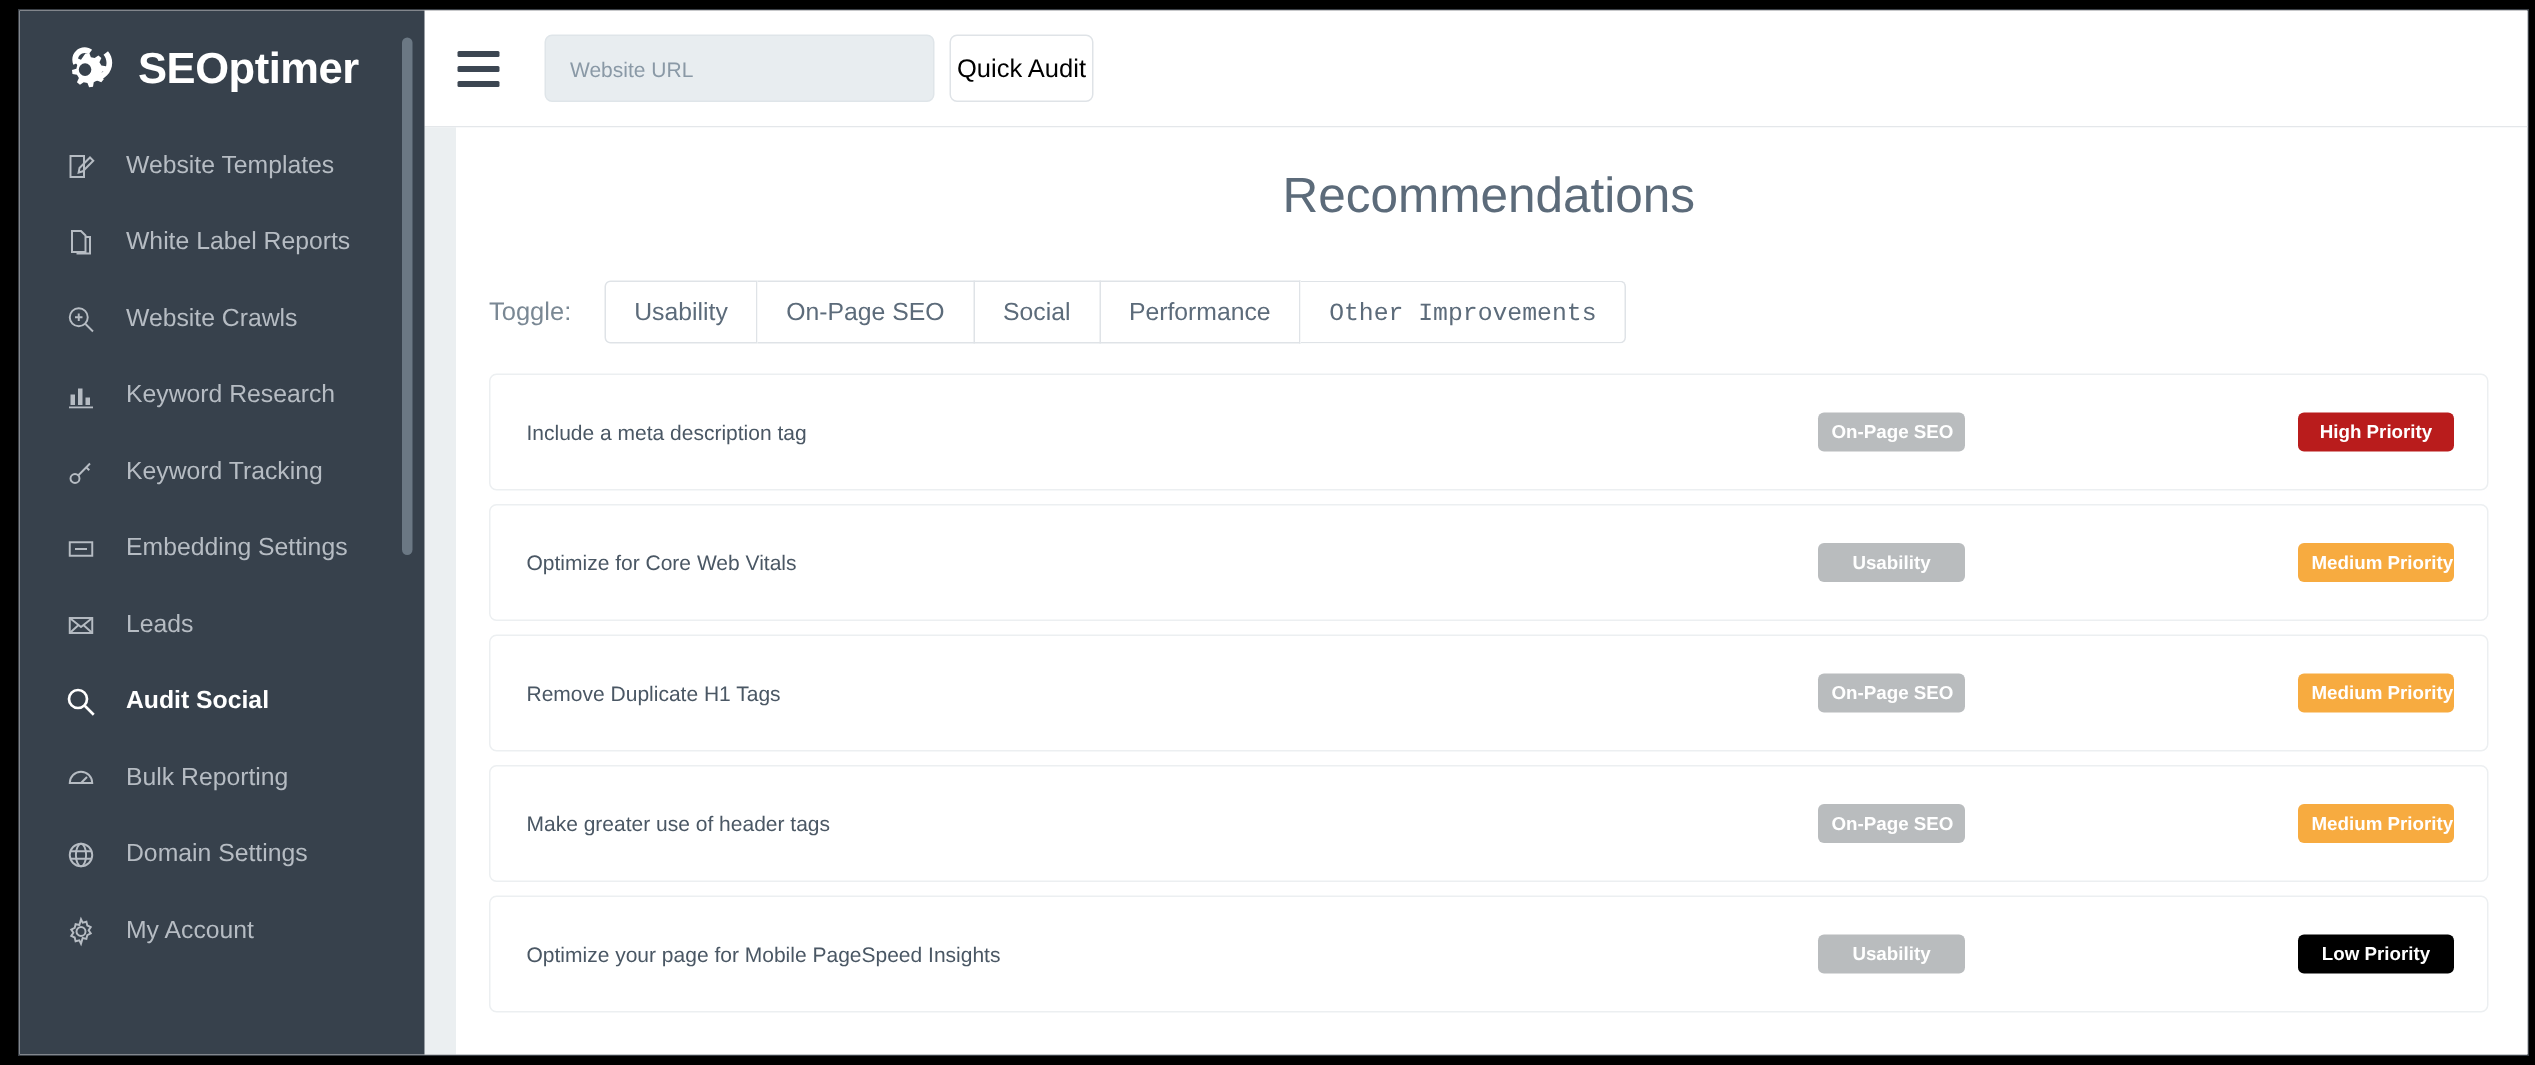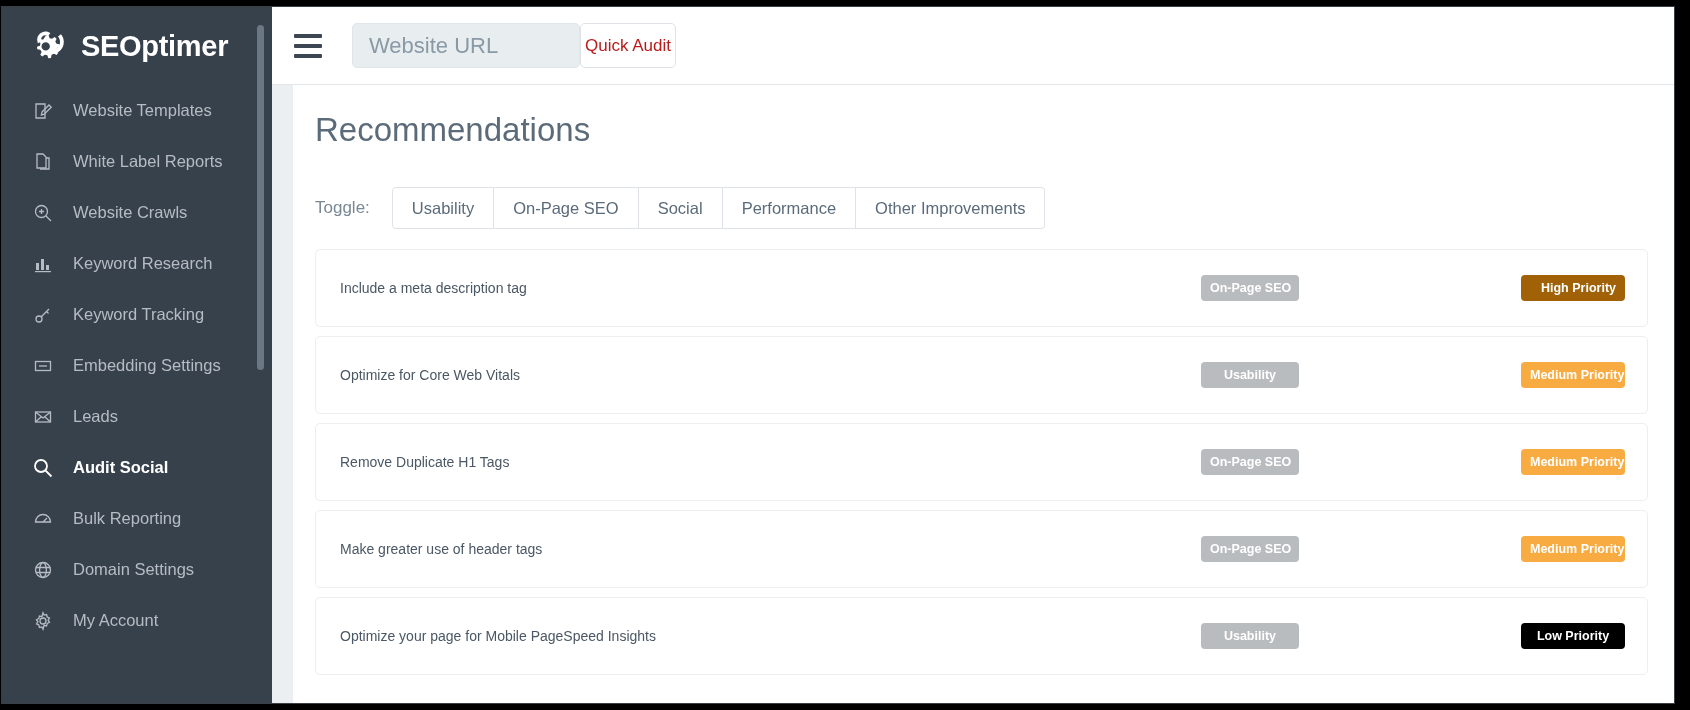--- a/index.html
+++ b/index.html
@@ -4,21 +4,21 @@
 <style>
   * { box-sizing: border-box; margin: 0; padding: 0; }
   html, body {
     width: 1690px; height: 710px;
     font-family: "Liberation Sans", sans-serif;
     background: #000;
     overflow: hidden;
   }
   #frame {
     position: absolute;
-    left: 1px; top: 6px;
+    left: 12px; top: 6px;
     width: 1674px; height: 698px;
     background: #ffffff;
     border: 1px solid #3a3f46;
     overflow: hidden;
     display: flex;
   }
 
   
   #sidebar {
     width: 270px;
@@ -88,40 +88,41 @@
     width: 30px; height: 24px;
     display: flex; flex-direction: column; justify-content: space-between;
     cursor: pointer;
     margin-right: 28px;
   }
   #hamburger span {
     display: block; height: 4px; width: 28px;
     background: #3c4652; border-radius: 1px;
   }
   #url-input {
-    width: 228px; height: 45px;
+    width: 260px; height: 45px;
     background: #e8edf0;
     border: 1px solid #dfe5e9;
     border-radius: 5px;
     padding: 0 16px;
-    font-size: 22px;
+    font-size: 14px;
     font-family: "Liberation Sans", sans-serif;
     color: #8b5cf6;
     outline: none;
   }
   #url-input::placeholder { color: #8a99a6; }
   #quick-audit {
+    margin-left: 10px;
     height: 45px;
     background: #ffffff;
     border: 1px solid #dfe3e7;
     border-radius: 5px;
     padding: 0 4px;
     font-size: 17px;
     font-family: "Liberation Sans", sans-serif;
-    color: #b91c1c;
+    color: #000000;
     cursor: pointer;
   }
 
   #body-area {
     flex: 1 1 auto;
     display: flex;
     min-height: 0;
   }
   #gutter {
     width: 21px; flex: 0 0 21px;
@@ -134,20 +135,21 @@
     min-width: 0;
     overflow: hidden;
   }
 
   #page-title {
     font-size: 33px;
     color: #5c6b7a;
     font-weight: normal;
     padding-left: 0px;
     margin-bottom: 38px;
+    text-align: center;
   }
 
   #toggle-row {
     display: flex;
     align-items: center;
     margin-bottom: 20px;
   }
   #toggle-label {
     font-size: 17px;
     color: #7a8894;
@@ -164,21 +166,21 @@
     font-size: 16.5px;
     color: #5c6b7a;
     cursor: pointer;
     white-space: nowrap;
     font-family: "Liberation Sans", sans-serif;
   }
   .toggle-btn:first-child {
     border-left: 1px solid #dfe3e7;
     border-radius: 4px 0 0 4px;
   }
-  .toggle-btn:last-child { border-radius: 0 4px 4px 0; }
+  .toggle-btn:last-child { border-radius: 0 4px 4px 0; font-family: Liberation Mono, monospace; }
 
   .rec-row {
     height: 78px;
     background: #ffffff;
     border: 1px solid #eceff1;
     border-radius: 5px;
     display: flex;
     align-items: center;
     padding: 0 22px 0 24px;
     margin-bottom: 9px;
@@ -380,21 +382,21 @@
             <button class="toggle-btn">Other Improvements</button>
           </div>
         </div>
 
         <div>
 
           <div class="rec-row">
             <span class="rec-title">Include a meta description tag</span>
             <span class="rec-spacer"></span>
             <span class="cat-badge" style="background: rgb(185, 188, 190);">On-Page SEO</span>
-            <span class="pri-badge" style="background: #a16207; text-align: right;">High Priority</span>
+            <span class="pri-badge" style="background: #b91c1c;">High Priority</span>
           </div>
 
           <div class="rec-row">
             <span class="rec-title">Optimize for Core Web Vitals</span>
             <span class="rec-spacer"></span>
             <span class="cat-badge" style="background: rgb(185, 188, 190);">Usability</span>
             <span class="pri-badge" style="background: rgb(247, 171, 64);">Medium Priority</span>
           </div>
 
           <div class="rec-row">

